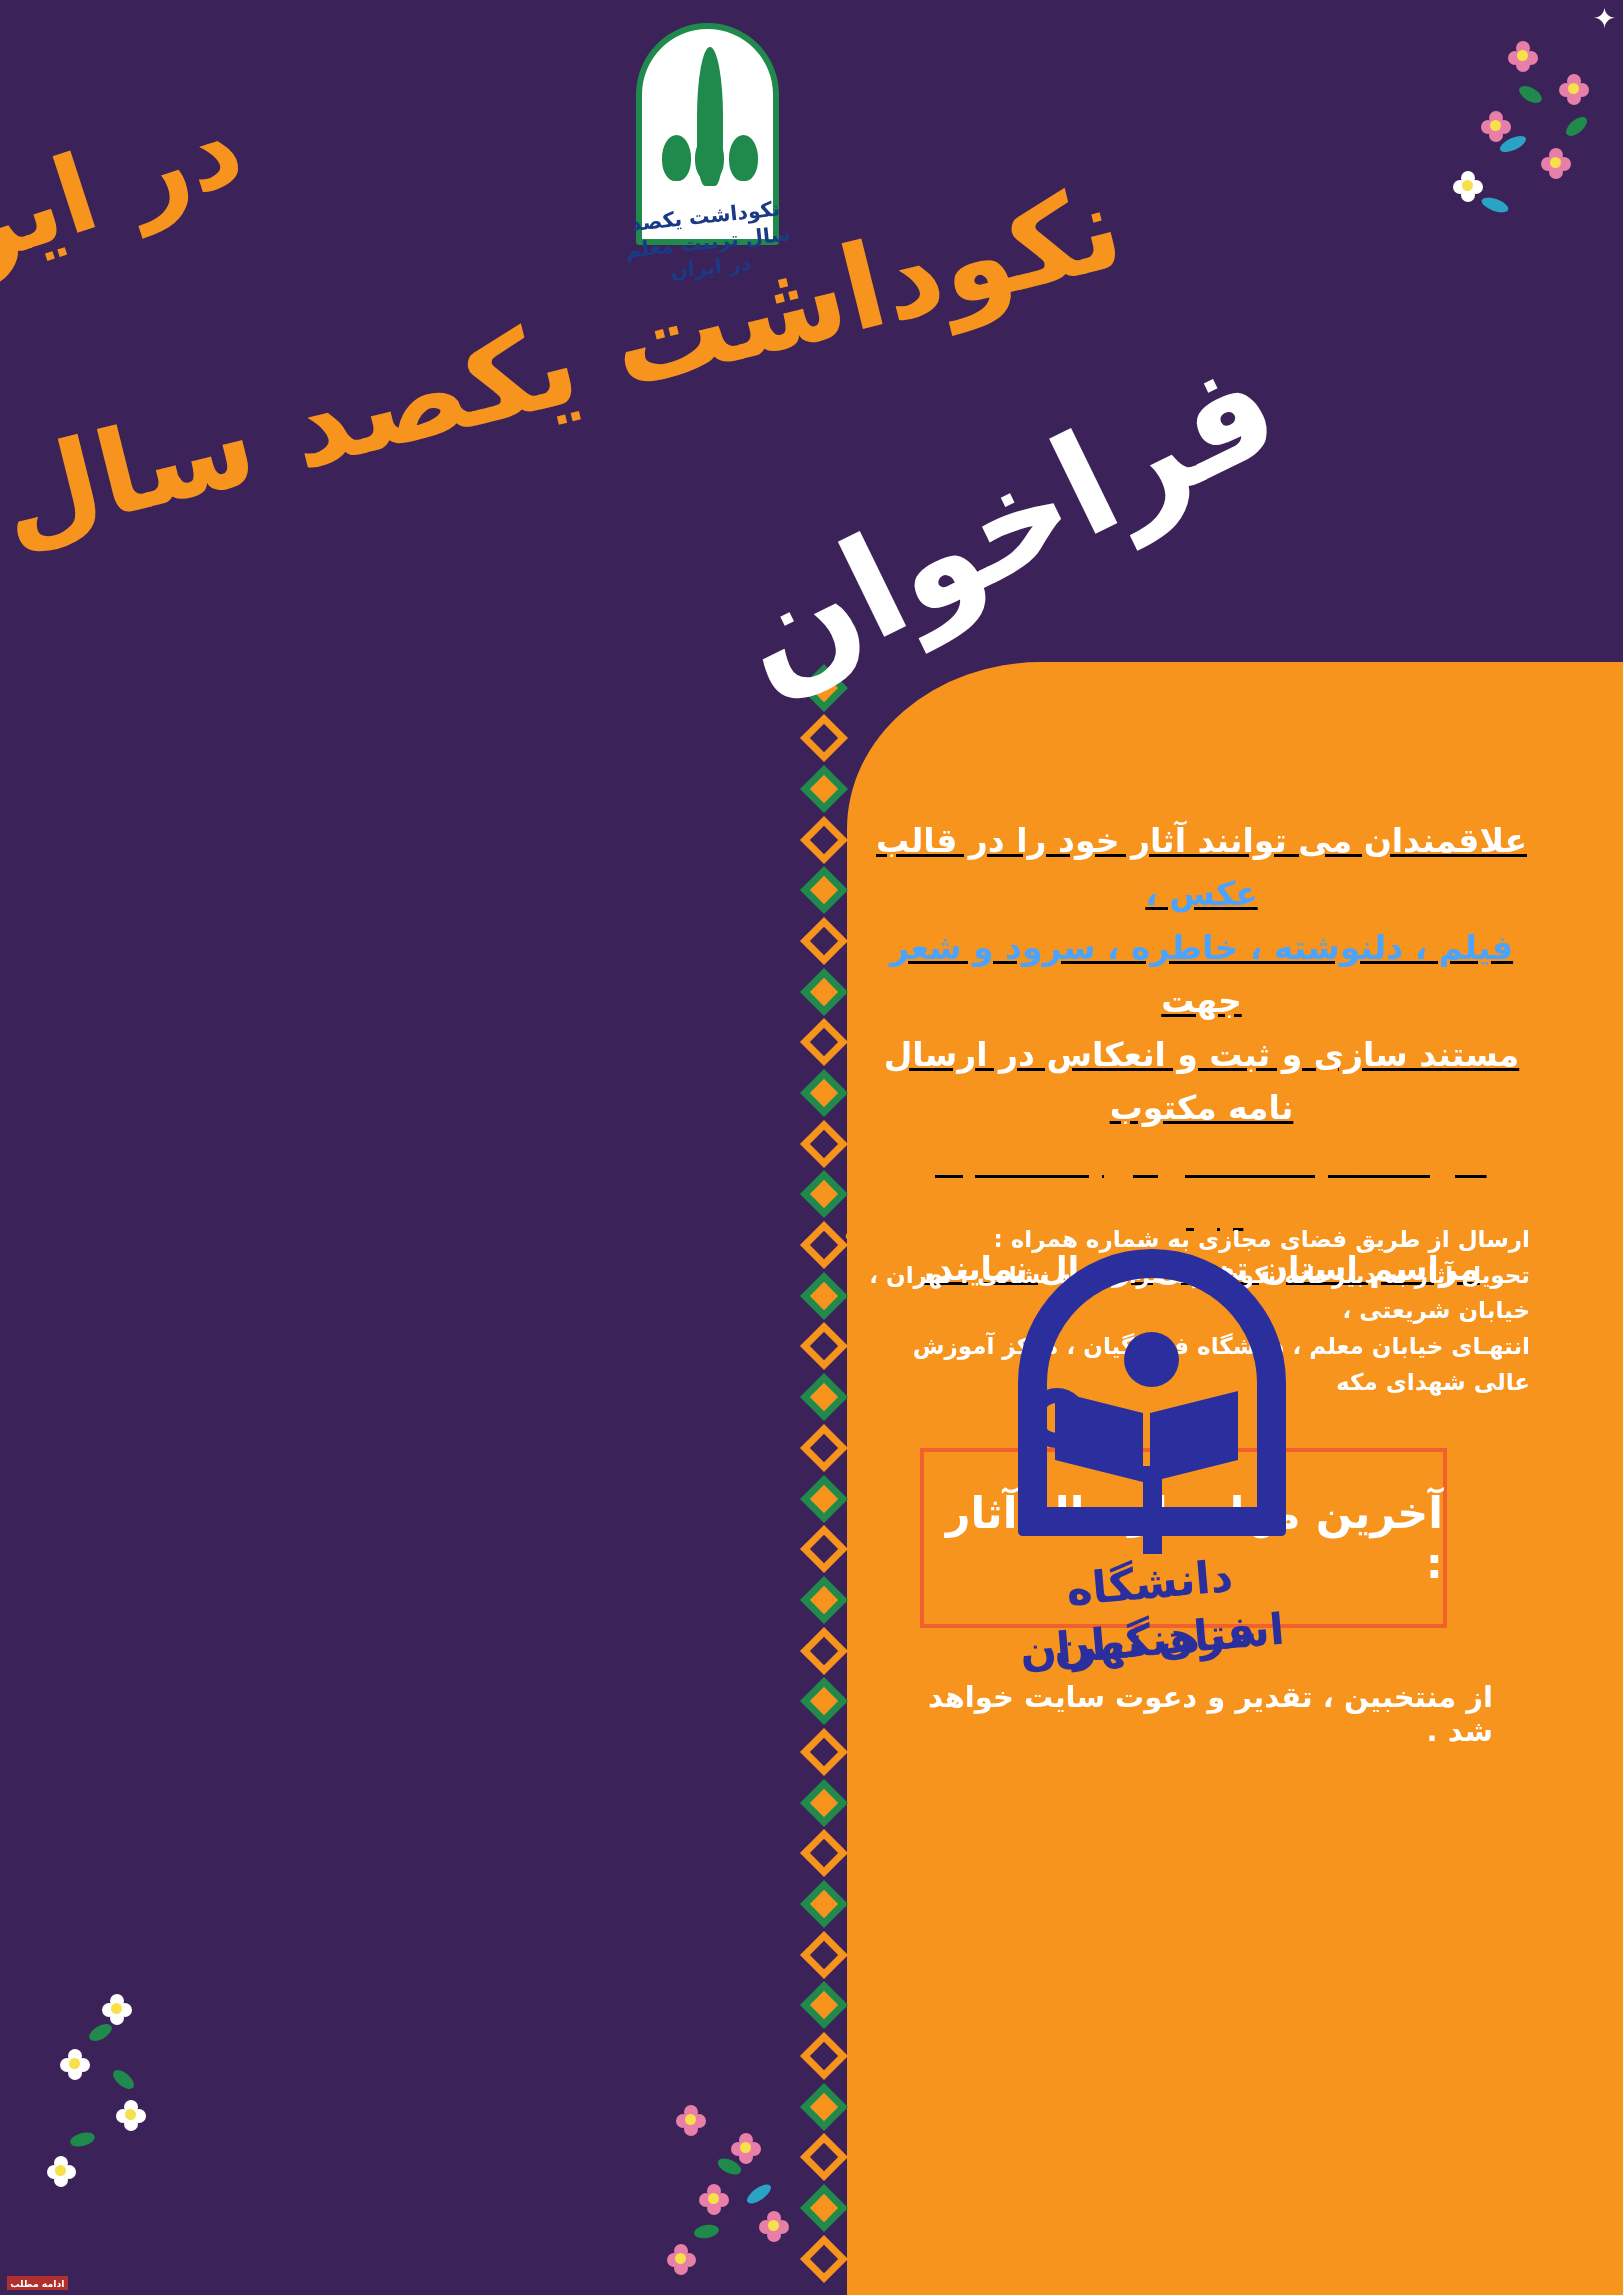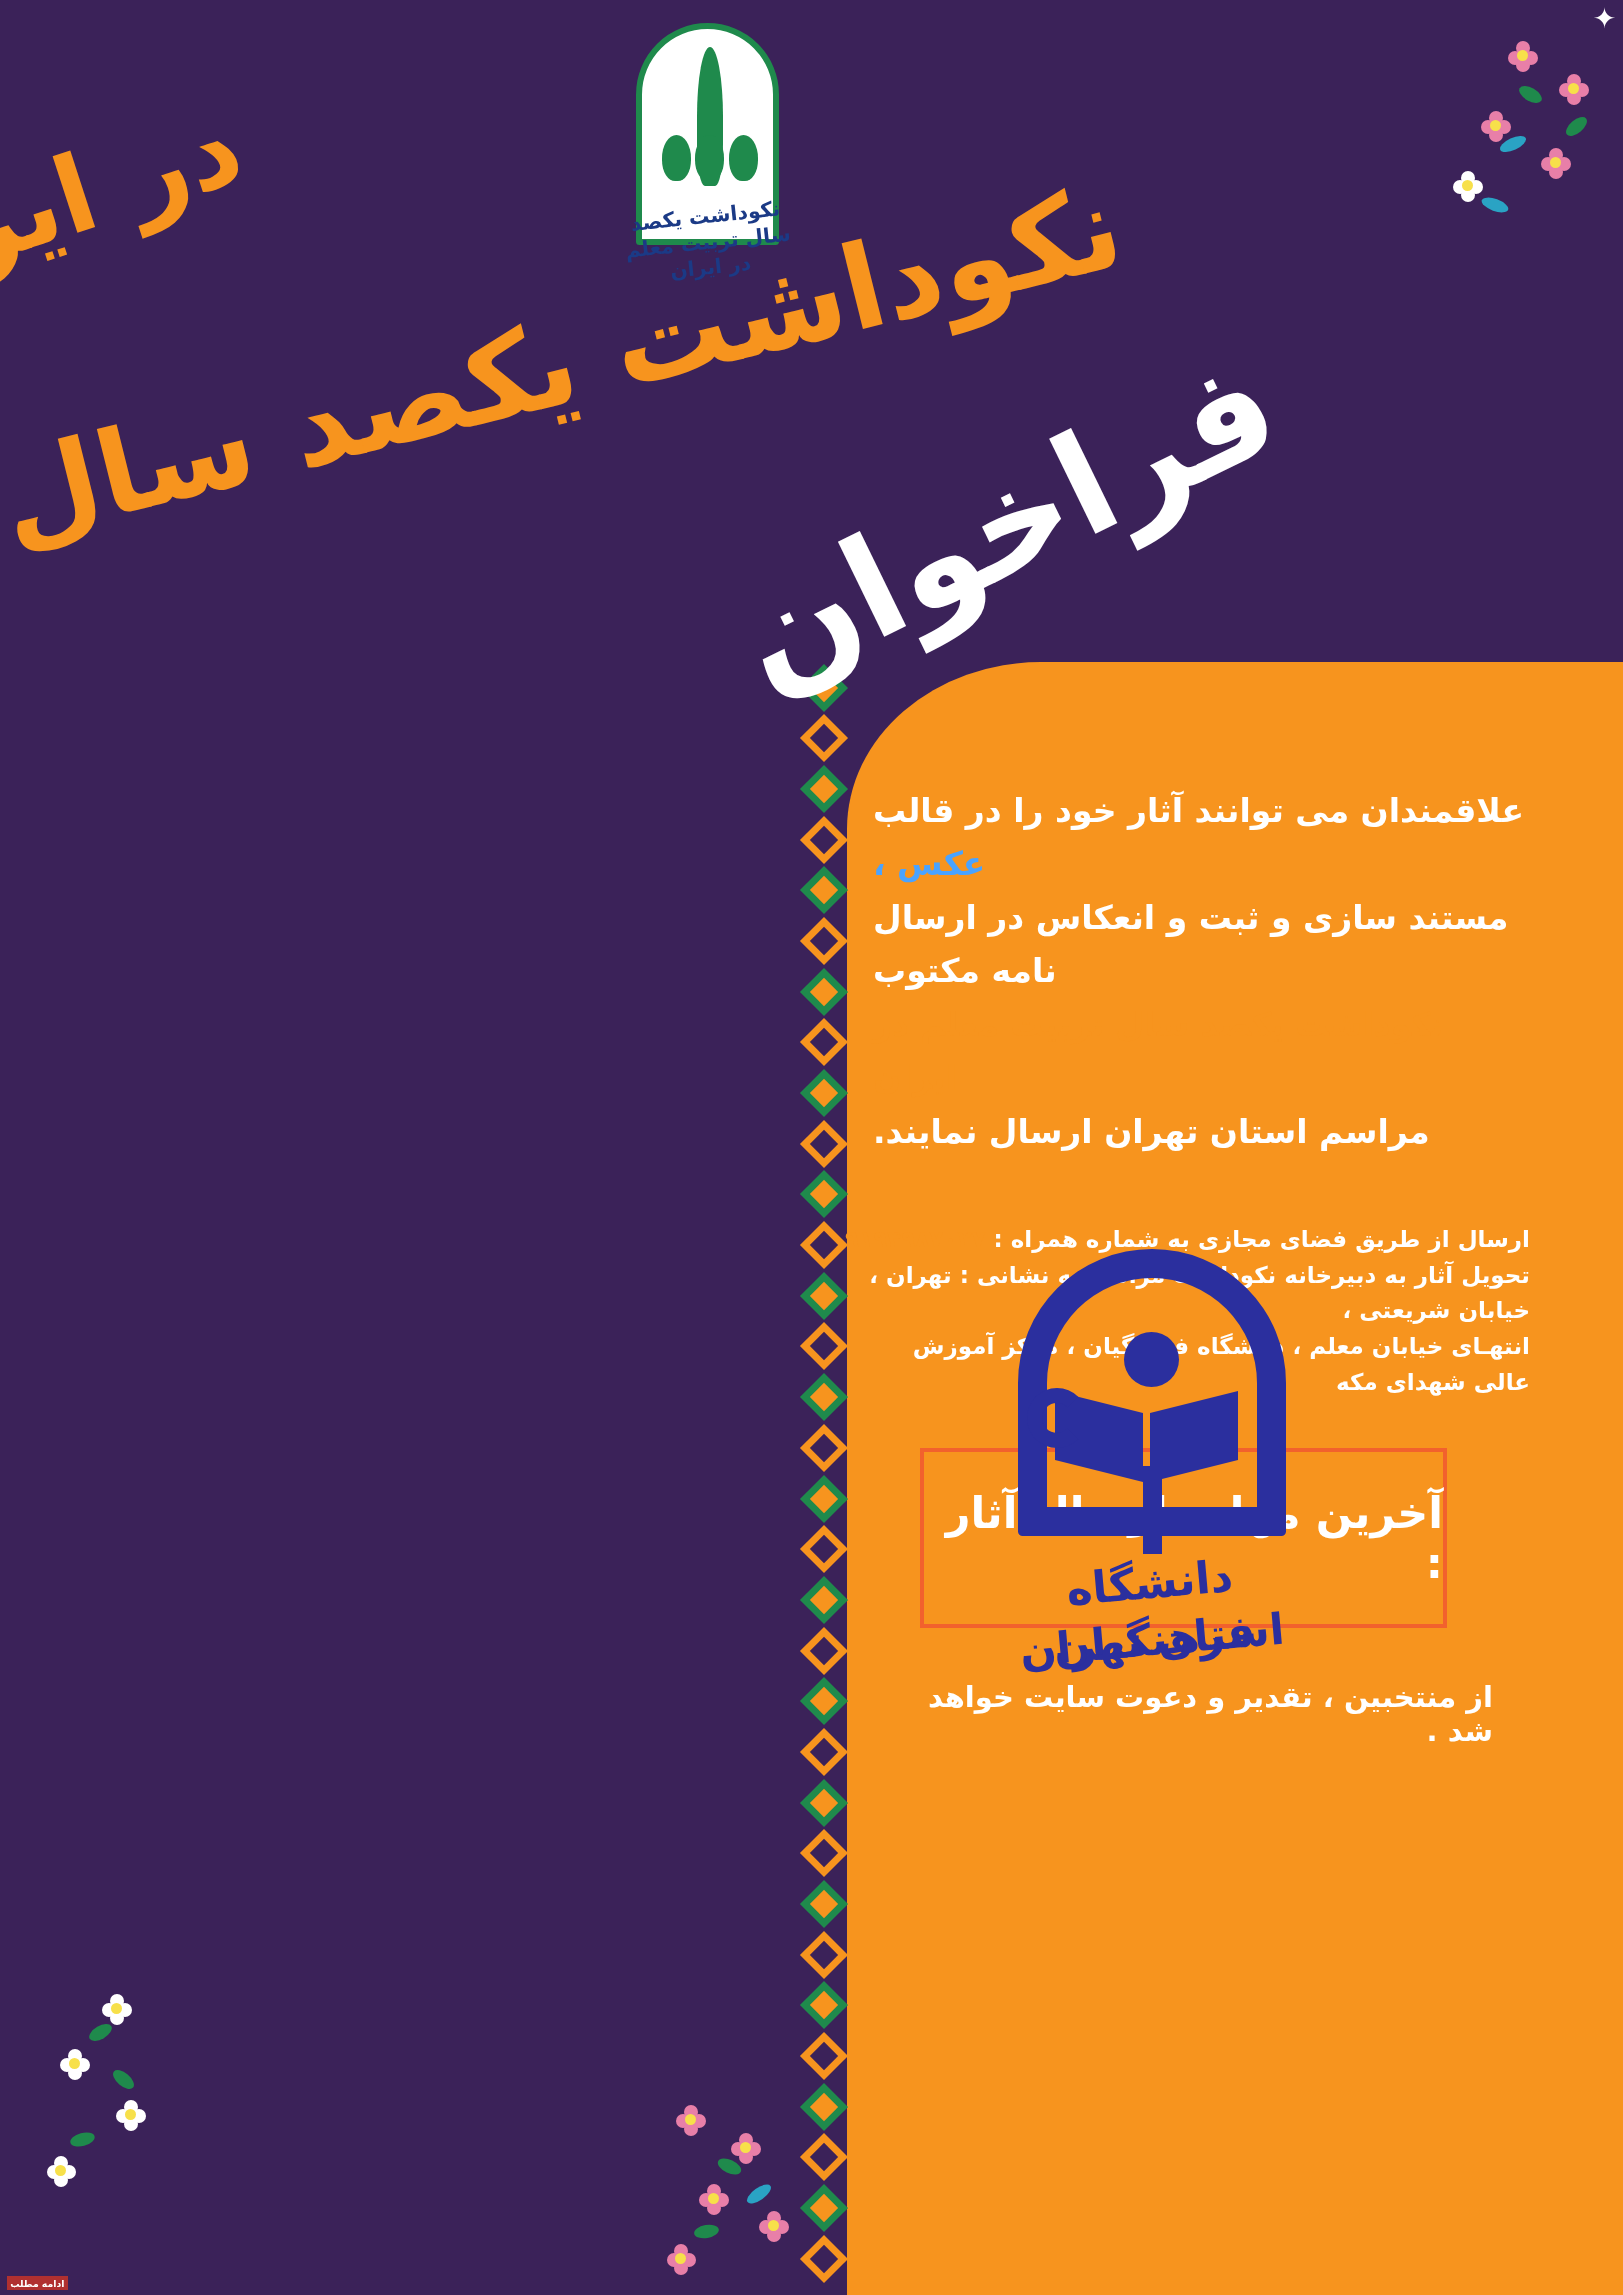--- a/index.html
+++ b/index.html
@@ -150,24 +150,25 @@
     font-size: 20.4px;
     font-weight: bold;
     line-height: 1.25;
     transform: rotate(-6deg);
   }
 
   
   .body-block {
     position: absolute;
     right: 93px;
-    top: 784px;
+    top: 814px;
     width: 657px;
-    text-align: left;
+    text-align: center;
     direction: rtl;
+    text-decoration: underline;
   }
   .body-line {
     color: #ffffff;
     font-size: 33px;
     font-weight: bold;
     line-height: 1.62;
     letter-spacing: 0px;
   }
   .hl-blue { color: #4aa3ff; }
   .hl-orange { color: #f7941e; }
@@ -499,20 +500,23 @@
     <div class="leaf l1"></div>
     <div class="leaf l2"></div>
     <div class="leaf l3"></div>
     <div class="emblem-text">نکوداشت یکصد سال تربیت معلم در ایران</div>
   </div>
 
   <div class="body-block">
     <div class="body-line">
       <span>علاقمندان می توانند آثار خود را در قالب </span><span class="hl-blue">عکس ،</span>
     </div>
+    <div class="body-line">
+      <span class="hl-blue">فیلم ، دلنوشته ، خاطره ، سرود و شعر</span><span> جهت</span>
+    </div>
     <div class="body-line">مستند سازی و ثبت و انعکاس در ارسال نامه مکتوب</div>
     <div class="body-line hl-orange">نکوداشت یکصد سال تربیت معلم در ایران</div>
     <div class="body-line">مراسم استان تهران ارسال نمایند.</div>
   </div>
 
   <div class="contacts">
     <div class="contact-row">
       <span>ارسال از طریق فضای مجازی به شماره همراه  :</span>
       <span class="val">۰۹۱۹۴۹۸۷۰۲۷</span>
     </div>

